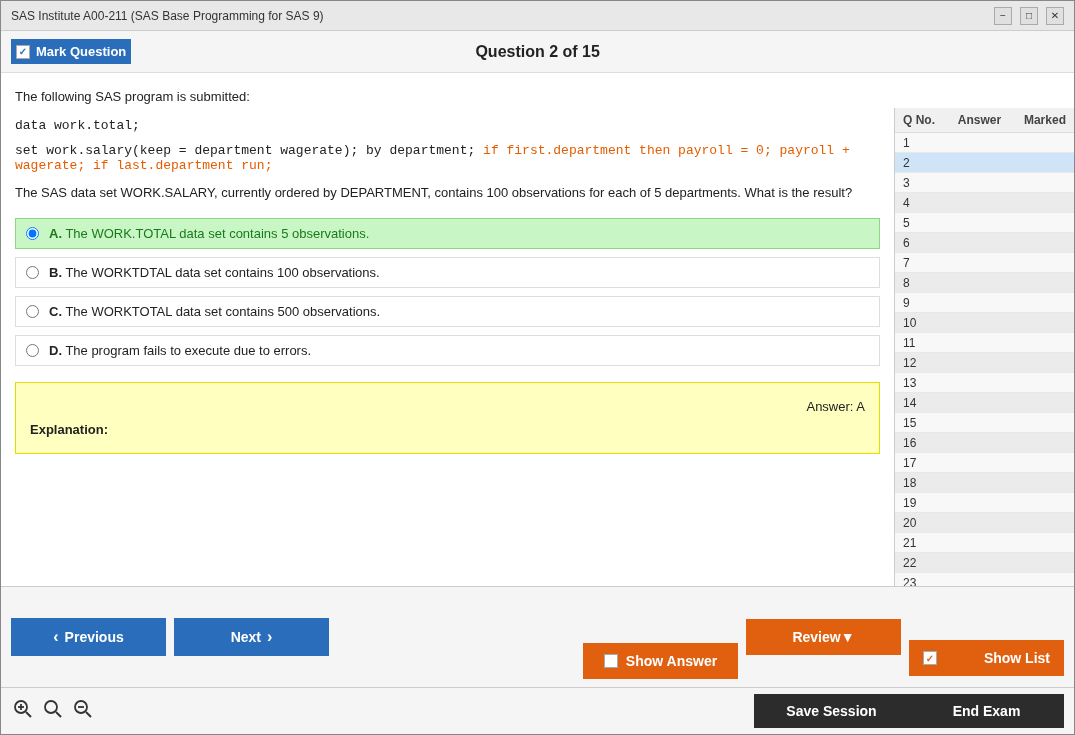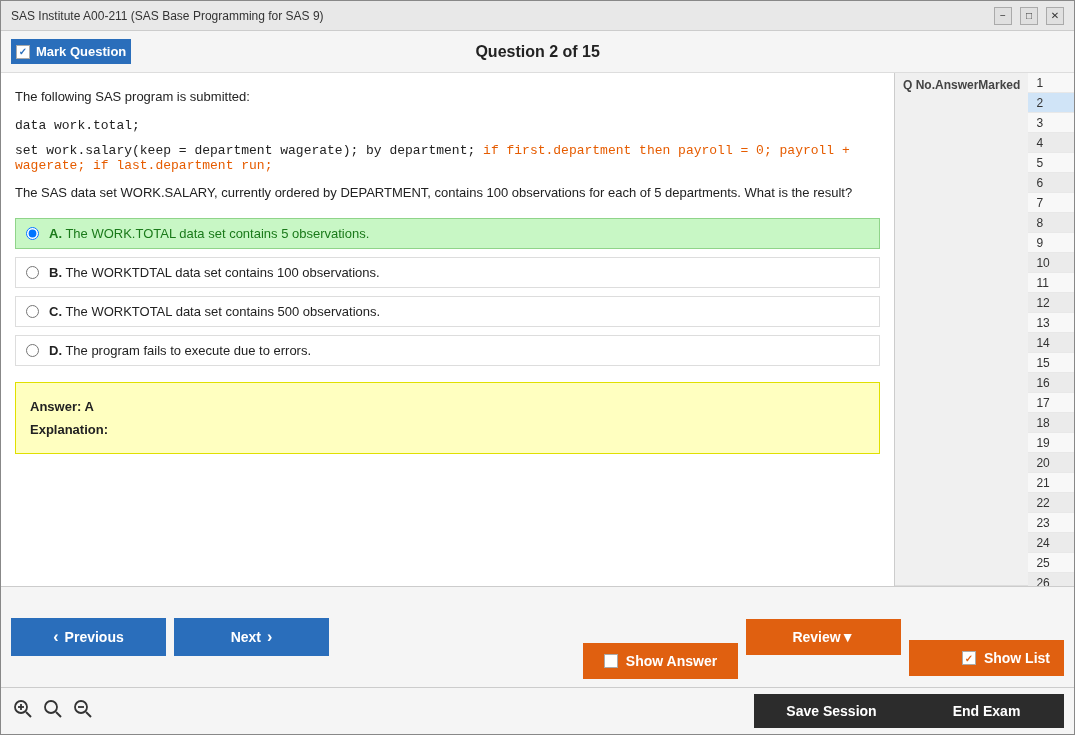--- a/index.html
+++ b/index.html
@@ -141,34 +141,36 @@
       color: #1a7a1a;
     }
     .answer-box {
       background: #ffffc0;
       border: 1px solid #e0e000;
       padding: 12px 14px;
       margin-top: 6px;
       line-height: 1.8;
     }
     .answer-box .answer-label {
-      font-weight: bold;
+      font-weight: normal;
       color: #222;
+      text-align: right;
     }
     .answer-box .explanation-label {
       font-weight: bold;
       color: #222;
     }
     .side-panel {
       width: 180px;
       border-left: 1px solid #ccc;
       background: #fafafa;
       display: flex;
-      flex-direction: row;
+      flex-direction: column;
       overflow: hidden;
+      margin-top: 35px;
     }
     .side-panel-header {
       display: flex;
       justify-content: space-between;
       padding: 5px 8px;
       background: #f0f0f0;
       border-bottom: 1px solid #ddd;
       font-size: 12px;
       color: #444;
       font-weight: bold;
@@ -270,21 +272,21 @@
     .show-list-btn {
       background: #e06010;
       color: #fff;
       border: none;
       padding: 10px 14px;
       cursor: pointer;
       font-size: 14px;
       font-weight: bold;
       display: flex;
       align-items: center;
-      justify-content: flex-end;
+      justify-content: space-between;
       gap: 8px;
       width: 155px;
       margin-top: 42px;
     }
     .show-list-btn .chk-icon {
       width: 14px;
       height: 14px;
       background: #fff;
       border: 1px solid #aaa;
       display: flex;

